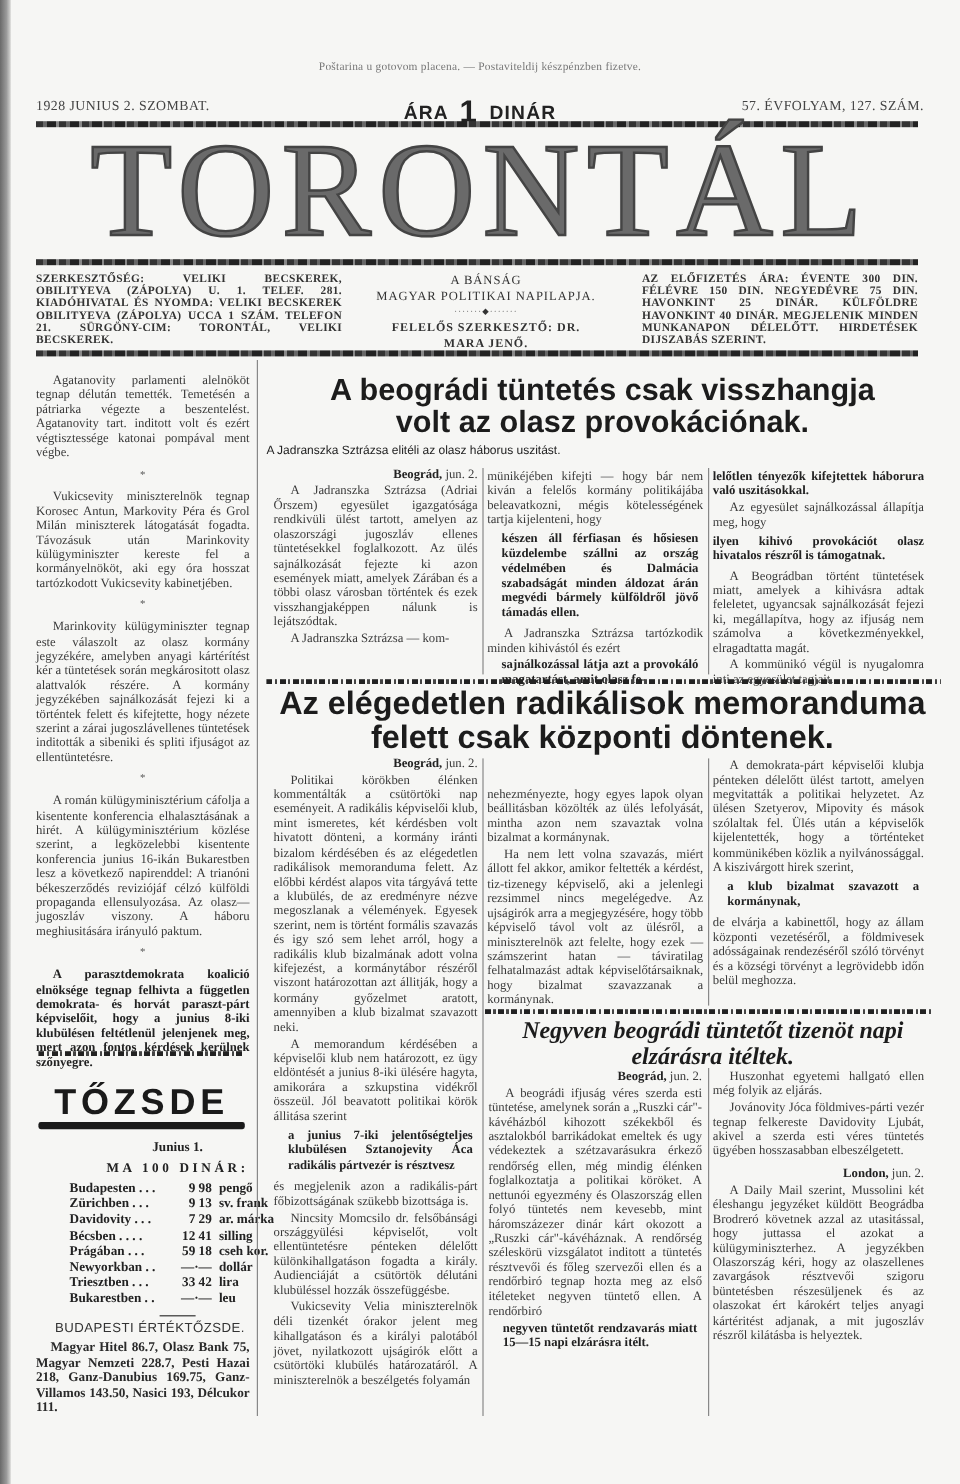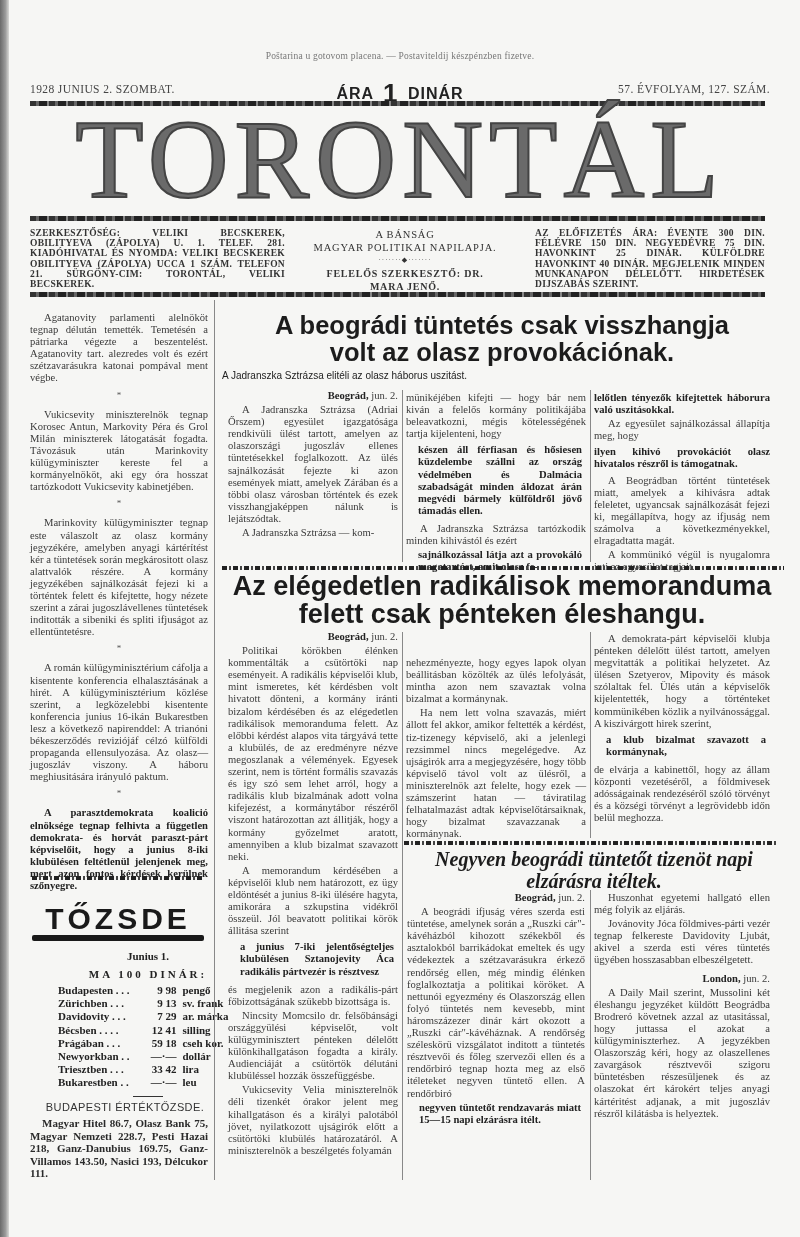--- a/index.html
+++ b/index.html
@@ -73,21 +73,21 @@
       <div>MAGYAR POLITIKAI NAPILAPJA.</div>
       <div class="dots">·······◆·······</div>
       <div style="font-size:10px;font-weight:bold;">FELELŐS SZERKESZTŐ: Dr. MARA JENŐ.</div>
     </div>
     <div class="r">AZ ELŐFIZETÉS ÁRA: ÉVENTE 300 DIN. FÉLÉVRE 150 DIN. NEGYEDÉVRE 75 DIN. HAVONKINT 25 DINÁR. KÜLFÖLDRE HAVONKINT 40 DINÁR. MEGJELENIK MINDEN MUNKANAPON DÉLELŐTT. HIRDETÉSEK DIJSZABÁS SZERINT.</div>
   </div>
 
   <div class="rule" style="top:292px;height:5px;"></div>
 
   <div class="col" style="left:30px;top:312px;width:178px;">
-    <p>Agatanovity parlamenti alelnököt tegnap délután temették. Temetésén a pátriarka végezte a beszentelést. Agatanovity tart. alezredes volt és ezért szétzavarásukra katonai pompával ment végbe.</p>
+    <p>Agatanovity parlamenti alelnököt tegnap délután temették. Temetésén a pátriarka végezte a beszentelést. Agatanovity tart. inditott volt és ezért végtisztessége katonai pompával ment végbe.</p>
     <div class="star">*</div>
     <p>Vukicsevity miniszterelnök tegnap Korosec Antun, Markovity Péra és Grol Milán miniszterek látogatását fogadta. Távozásuk után Marinkovity külügyminiszter kereste fel a kormányelnököt, aki egy óra hosszat tartózkodott Vukicsevity kabinetjében.</p>
     <div class="star">*</div>
     <p>Marinkovity külügyminiszter tegnap este válaszolt az olasz kormány jegyzékére, amelyben anyagi kártérítést kér a tüntetések során megkárositott olasz alattvalók részére. A kormány jegyzékében sajnálkozását fejezi ki a történtek felett és kifejtette, hogy nézete szerint a zárai jugoszlávellenes tüntetések inditották a sibeniki és spliti ifjuságot az ellentüntetésre.</p>
     <div class="star">*</div>
     <p>A román külügyminisztérium cáfolja a kisentente konferencia elhalasztásának a hirét. A külügyminisztérium közlése szerint, a legközelebbi kisentente konferencia junius 16-ikán Bukarestben lesz a következő napirenddel: A trianóni békeszerződés reviziójáf célzó külföldi propaganda ellensulyozása. Az olasz—jugoszláv viszony. A háboru meghiusitására irányuló paktum.</p>
     <div class="star">*</div>
     <p style="font-weight:bold;color:#222;">A parasztdemokrata koalició elnöksége tegnap felhivta a független demokrata- és horvát paraszt-párt képviselőit, hogy a junius 8-iki klubülésen feltétlenül jelenjenek meg, mert azon fontos kérdések kerülnek szőnyegre.</p>
   </div>
 
@@ -175,30 +175,30 @@
     <p>Az egyesület sajnálkozással állapítja meg, hogy</p>
     <p class="b" style="padding:2px 0 2px 0;">ilyen kihivó provokációt olasz hivatalos részről is támogatnak.</p>
     <p>A Beográdban történt tüntetések miatt, amelyek a kihivásra adtak feleletet, ugyancsak sajnálkozását fejezi ki, megállapítva, hogy az ifjuság nem számolva a következményekkel, elragadtatta magát.</p>
     <p>A kommünikó végül is nyugalomra inti az egyesület tagjait.</p>
   </div>
 
   <div class="dotted" style="left:222px;top:566px;width:562px;"></div>
 
   <div class="h1" style="left:222px;top:572px;width:560px;font-size:27px;line-height:28px;font-weight:900;">
     <div>Az elégedetlen radikálisok memoranduma</div>
-    <div>felett csak pénteken éleshangu.</div>
+    <div>felett csak központi döntenek.</div>
   </div>
 
   <div class="col" style="left:228px;top:631px;width:170px;">
     <div class="dl"><b>Beográd,</b> <span>jun. 2.</span></div>
     <p>Politikai körökben élénken kommentálták a csütörtöki nap eseményeit. A radikális képviselői klub, mint ismeretes, két kérdésben volt hivatott dönteni, a kormány iránti bizalom kérdésében és az elégedetlen radikálisok memoranduma felett. Az előbbi kérdést alapos vita tárgyává tette a klubülés, de az eredményre nézve megoszlanak a vélemények. Egyesek szerint, nem is történt formális szavazás és igy szó sem lehet arról, hogy a radikális klub bizalmának adott volna kifejezést, a kormánytábor részéről viszont határozottan azt állitják, hogy a kormány győzelmet aratott, amennyiben a klub bizalmat szavazott neki.</p>
     <p>A memorandum kérdésében a képviselői klub nem határozott, ez ügy eldöntését a junius 8-iki ülésére hagyta, amikorára a szkupstina vidékről összeül. Jól beavatott politikai körök állitása szerint</p>
     <p class="b">a junius 7-iki jelentőségteljes klubülésen Sztanojevity Áca radikális pártvezér is résztvesz</p>
     <p style="text-indent:0;">és megjelenik azon a radikális-párt főbizottságának szükebb bizottsága is.</p>
-    <p>Nincsity Momcsilo dr. felsőbánsági országgyülési képviselőt, volt külügyminisztert pénteken délelőtt különkihallgatáson fogadta a király. Audienciáját a csütörtök délutáni klubüléssel hozzák összefüggésbe.</p>
+    <p>Nincsity Momcsilo dr. felsőbánsági országgyülési képviselőt, volt ellentüntetésre pénteken délelőtt különkihallgatáson fogadta a király. Audienciáját a csütörtök délutáni klubüléssel hozzák összefüggésbe.</p>
     <p>Vukicsevity Velia miniszterelnök déli tizenkét órakor jelent meg kihallgatáson és a királyi palotából jövet, nyilatkozott ujságirók előtt a csütörtöki klubülés határozatáról. A miniszterelnök a beszélgetés folyamán</p>
   </div>
   <div class="vline" style="left:402px;top:632px;height:548px;"></div>
   <div class="col" style="left:406px;top:633px;width:180px;">
     <p style="text-indent:0;margin-top:24px;">nehezményezte, hogy egyes lapok olyan beállitásban közölték az ülés lefolyását, mintha azon nem szavaztak volna bizalmat a kormánynak.</p>
     <p>Ha nem lett volna szavazás, miért állott fel akkor, amikor feltették a kérdést, tiz-tizenegy képviselő, aki a jelenlegi rezsimmel nincs megelégedve. Az ujságirók arra a megjegyzésére, hogy több képviselő távol volt az ülésről, a miniszterelnök azt felelte, hogy ezek — számszerint hatan — táviratilag felhatalmazást adtak képviselőtársaiknak, hogy bizalmat szavazzanak a kormánynak.</p>
   </div>
   <div class="vline" style="left:590px;top:632px;height:206px;"></div>
   <div class="col" style="left:594px;top:633px;width:176px;">
     <p>A demokrata-párt képviselői klubja pénteken délelőtt ülést tartott, amelyen megvitatták a politikai helyzetet. Az ülésen Szetyerov, Mipovity és mások szólaltak fel. Ülés után a képviselők kijelentették, hogy a történteket kommünikében közlik a nyilvánossággal. A kiszivárgott hirek szerint,</p>

